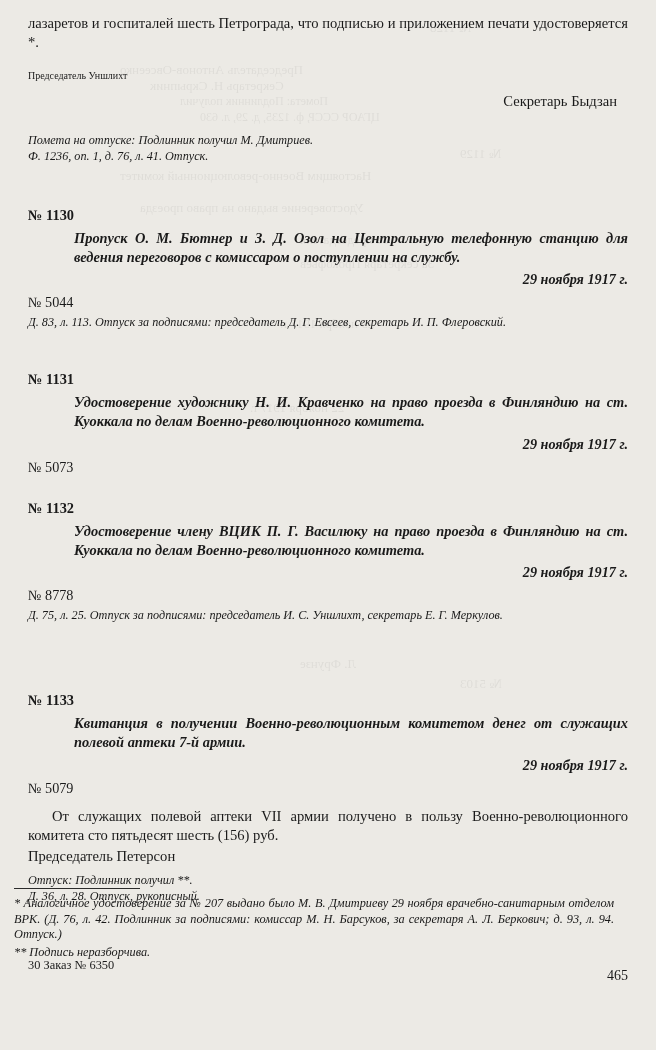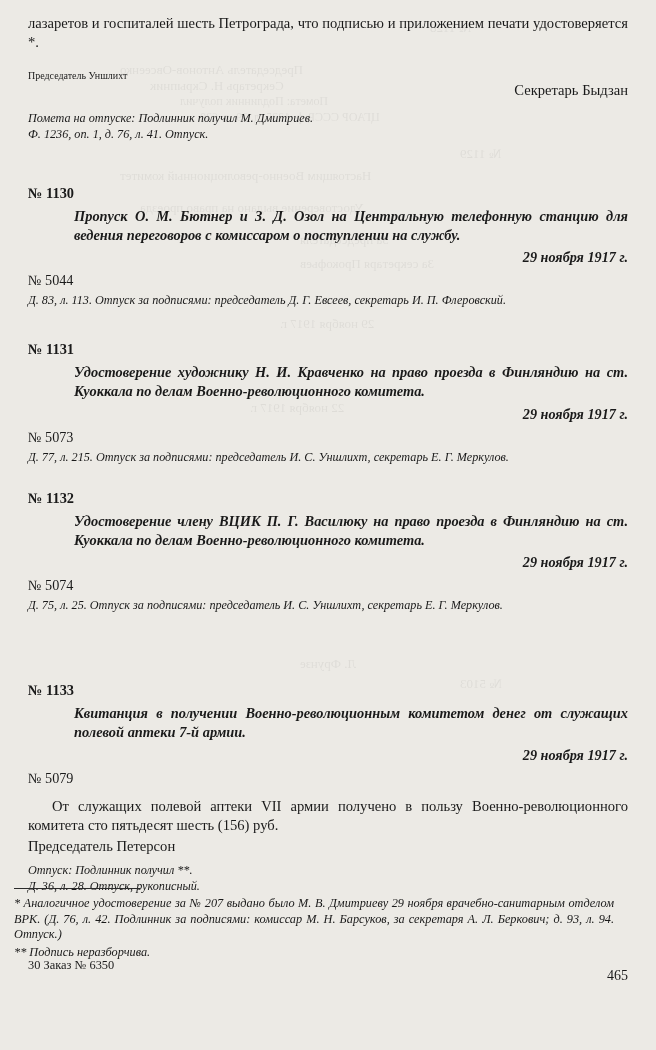--- a/index.html
+++ b/index.html
@@ -38,21 +38,21 @@
   }
   .right {
     text-align: left;
     font-size: 10px;
     line-height: 1.34;
     margin: 0;
   }
   .right-sub {
     text-align: right;
     font-size: 14.6px;
-    margin: 0;
+    margin: 11px;
   }
   .src {
     font-style: italic;
     font-size: 12.2px;
     line-height: 1.30;
     margin: 0;
   }
   .item {
     margin-top: 20px;
   }
@@ -185,33 +185,32 @@
     <p class="src">Ф. 1236, оп. 1, д. 76, л. 41. Отпуск.</p>
 
     <div class="item" style="margin-top:42px">
       <p class="num">№ 1130</p>
       <p class="desc">Пропуск О. М. Бютнер и З. Д. Озол на Центральную телефонную станцию для ведения переговоров с комиссаром о поступлении на службу.</p>
       <p class="date">29 ноября 1917 г.</p>
       <p class="subnum">№ 5044</p>
       <p class="arch">Д. 83, л. 113. Отпуск за подписями: председатель Д. Г. Евсеев, секретарь И. П. Флеровский.</p>
     </div>
 
-    <div class="item" style="margin-top:32px">
+    <div class="item" style="margin-top:40px">
       <p class="num">№ 1131</p>
       <p class="desc">Удостоверение художнику Н. И. Кравченко на право проезда в Финляндию на ст. Куоккала по делам Военно-революционного комитета.</p>
       <p class="date">29 ноября 1917 г.</p>
       <p class="subnum">№ 5073</p>
-      <p class="arch">Д. 77, л. 215. Отпуск за подписями: председатель И. С. Уншлихт, секретарь Е. Г. Меркулов.</p>
     </div>
 
     <div class="item" style="margin-top:24px">
       <p class="num">№ 1132</p>
       <p class="desc">Удостоверение члену ВЦИК П. Г. Василюку на право проезда в Финляндию на ст. Куоккала по делам Военно-революционного комитета.</p>
       <p class="date">29 ноября 1917 г.</p>
-      <p class="subnum">№ 5074</p>
+      <p class="subnum">№ 8778</p>
       <p class="arch">Д. 75, л. 25. Отпуск за подписями: председатель И. С. Уншлихт, секретарь Е. Г. Меркулов.</p>
     </div>
 
     <div class="item" style="margin-top:68px">
       <p class="num">№ 1133</p>
       <p class="desc">Квитанция в получении Военно-революционным комитетом денег от служащих полевой аптеки 7-й армии.</p>
       <p class="date">29 ноября 1917 г.</p>
       <p class="subnum">№ 5079</p>
       <div style="height:6px"></div>
       <p class="body-text">От служащих полевой аптеки VII армии получено в пользу Военно-революционного комитета сто пятьдесят шесть (156) руб.</p>

